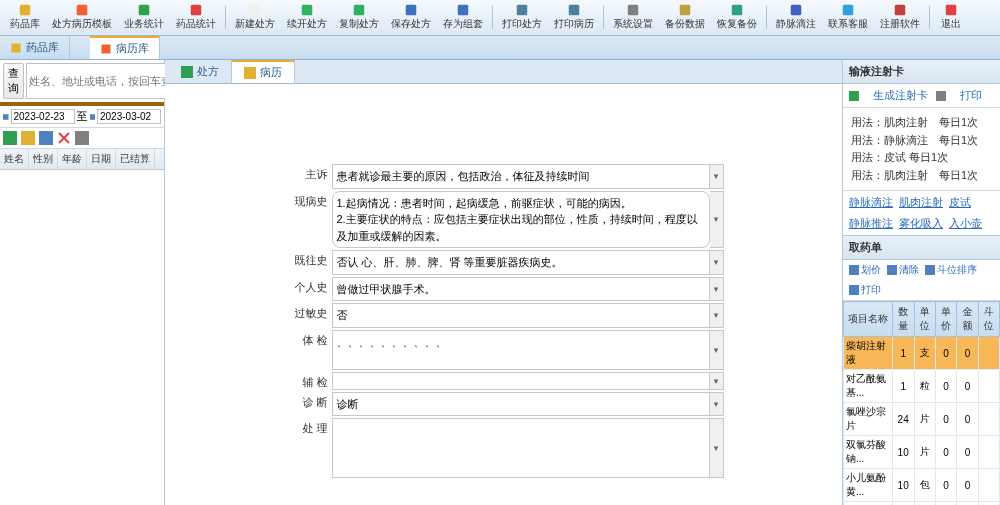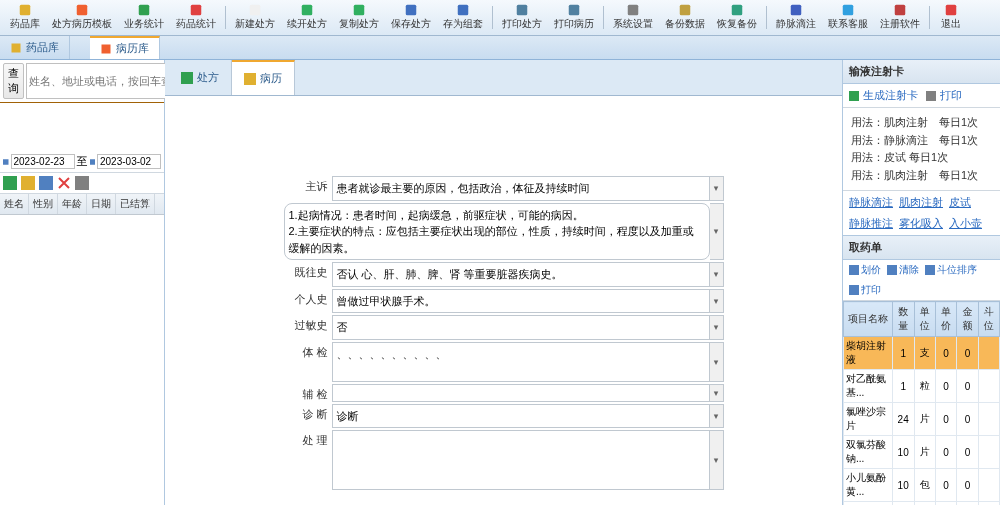--- a/index.html
+++ b/index.html
@@ -12,49 +12,49 @@
 .tb-sep { width: 1px; background: #b0c0d0; margin: 4px 3px; }
 
 .tabs-row { background: linear-gradient(#dce9f5, #c8dcf0); height: 24px; display: flex; border-bottom: 1px solid #8fb3d8; }
 .tab { padding: 4px 10px; border-right: 1px solid #b0c8e0; color: #2a5a8a; cursor: pointer; display: flex; align-items: center; gap: 4px; }
 .tab.active { background: #fff; border-top: 2px solid #f0a830; margin-left: 20px; }
 .tab-icon { width: 12px; height: 12px; }
 
 .main { display: flex; height: calc(100% - 60px); }
 
 .left-panel { width: 165px; background: #fff; border-right: 1px solid #b0c8e0; display: flex; flex-direction: column; }
-.lp-search { padding: 3px; border-bottom: 1px solid #a16207; display: flex; gap: 2px; }
+.lp-search { padding: 3px; border-bottom: 4px solid #a16207; display: flex; gap: 2px; }
 .lp-search-label { background: linear-gradient(#f8f8f8,#e8e8e8); border: 1px solid #c0c0c0; padding: 2px 4px; border-radius: 2px; }
 .lp-search-input { flex: 1; border: 1px solid #c0c0c0; padding: 2px; }
-.lp-dates { padding: 3px; border-bottom: 1px solid #d0d8e0; display: flex; align-items: center; gap: 2px; margin-top: 48px; }
+.lp-dates { padding: 3px; border-bottom: 1px solid #d0d8e0; display: flex; align-items: center; gap: 2px; }
 .lp-date { border: 1px solid #c0c0c0; padding: 1px 2px; width: 64px; font-size: 10px; }
 .lp-cal { width: 12px; height: 12px; }
 .lp-actions { padding: 3px; border-bottom: 1px solid #d0d8e0; display: flex; gap: 4px; }
 .lp-act { width: 14px; height: 14px; cursor: pointer; }
 .lp-header { display: flex; background: linear-gradient(#f0f4f8,#e0e8f0); border-bottom: 1px solid #c0c8d0; }
 .lp-hcol { padding: 3px 4px; border-right: 1px solid #d0d8e0; font-size: 10px; color: #333; }
 .lp-body { flex: 1; background: #fff; }
 
 .center-panel { flex: 1; background: #fff; display: flex; flex-direction: column; }
-.cp-tabs { height: 36px; background: #dce9f5; border-bottom: 1px solid #a0b8d0; display: flex; padding-left: 4px; }
+.cp-tabs { height: 24px; background: #dce9f5; border-bottom: 1px solid #a0b8d0; display: flex; padding-left: 4px; }
 .cp-tab { padding: 4px 12px; color: #2a5a8a; cursor: pointer; display: flex; align-items: center; gap: 4px; border-right: 1px solid #b8c8d8; }
 .cp-tab.active { background: #fff; border-top: 2px solid #f0a830; }
 .cp-body { flex: 1; padding: 80px 0 0 0; display: flex; justify-content: center; align-items: flex-start; overflow-y: auto; }
 .form-area { width: 440px; }
 .form-row { display: flex; margin-bottom: 2px; }
 .form-label { width: 48px; text-align: right; padding: 3px 4px 0 0; font-size: 11px; color: #333; }
 .form-input { flex: 1; border: 1px solid #c0c8d0; padding: 3px 4px; font-size: 11px; line-height: 1.5; background: #fff; position: relative; }
 .form-input.short { min-height: 18px; }
 .form-input.tall { min-height: 52px; border-radius: 8px; }
 .dd { width: 14px; border: 1px solid #c0c8d0; border-left: none; background: #f0f0f0; display: flex; align-items: center; justify-content: center; cursor: pointer; font-size: 9px; color: #666; }
 
 .right-panel { width: 158px; background: #fff; border-left: 1px solid #b0c8e0; display: flex; flex-direction: column; }
 .rp-title { background: linear-gradient(#e8f0f8,#d8e4f0); padding: 4px 6px; font-size: 11px; font-weight: bold; color: #333; border-bottom: 1px solid #b0c8e0; }
 .rp-actions { padding: 4px 6px; border-bottom: 1px solid #d0d8e0; display: flex; gap: 8px; }
-.rp-link { color: #2a6ac0; font-size: 11px; cursor: pointer; display: flex; align-items: center; gap: 4px; justify-content: center; }
+.rp-link { color: #2a6ac0; font-size: 11px; cursor: pointer; display: flex; align-items: center; gap: 14px; justify-content: center; }
 .rp-content { padding: 6px 8px; font-size: 11px; line-height: 1.6; color: #333; flex: 0 0 auto; }
 .rp-tabs { padding: 4px 6px; display: flex; flex-wrap: wrap; gap: 6px; border-top: 1px solid #d0d8e0; }
 .rp-tab-link { color: #2a6ac0; text-decoration: underline; font-size: 11px; cursor: pointer; }
 .rp-section2 { border-top: 1px solid #b0c8e0; }
 .rp-toolbar2 { padding: 3px 6px; display: flex; gap: 6px; flex-wrap: wrap; border-bottom: 1px solid #d0d8e0; }
 .rp-tb-item { color: #2a6ac0; font-size: 10px; cursor: pointer; display: flex; align-items: center; gap: 2px; }
 .rp-table { width: 100%; border-collapse: collapse; }
 .rp-table th { background: linear-gradient(#d8e8f8,#c8dcf0); padding: 3px 2px; font-size: 10px; font-weight: normal; border: 1px solid #a8c0d8; color: #333; }
 .rp-table td { padding: 2px; font-size: 10px; border: 1px solid #e0e8f0; text-align: center; }
 .rp-table tr.sel td { background: #f8b858; }
@@ -261,20 +261,21 @@
       </div>
     </div>
     <div class="cp-body">
       <div class="form-area">
         <div class="form-row">
             <div class="form-label">主诉</div>
             <div class="form-input short">患者就诊最主要的原因，包括政治，体征及持续时间</div>
             <div class="dd">▾</div>
           </div>
         <div class="form-row">
+            <div class="form-label">现病史</div>
             <div class="form-input tall" style="white-space:pre-wrap">1.起病情况：患者时间，起病缓急，前驱症状，可能的病因。
 2.主要症状的特点：应包括主要症状出现的部位，性质，持续时间，程度以及加重或缓解的因素。</div>
             <div class="dd">▾</div>
           </div>
         <div class="form-row">
             <div class="form-label">既往史</div>
             <div class="form-input short">否认 心、肝、肺、脾、肾 等重要脏器疾病史。</div>
             <div class="dd">▾</div>
           </div>
         <div class="form-row">

